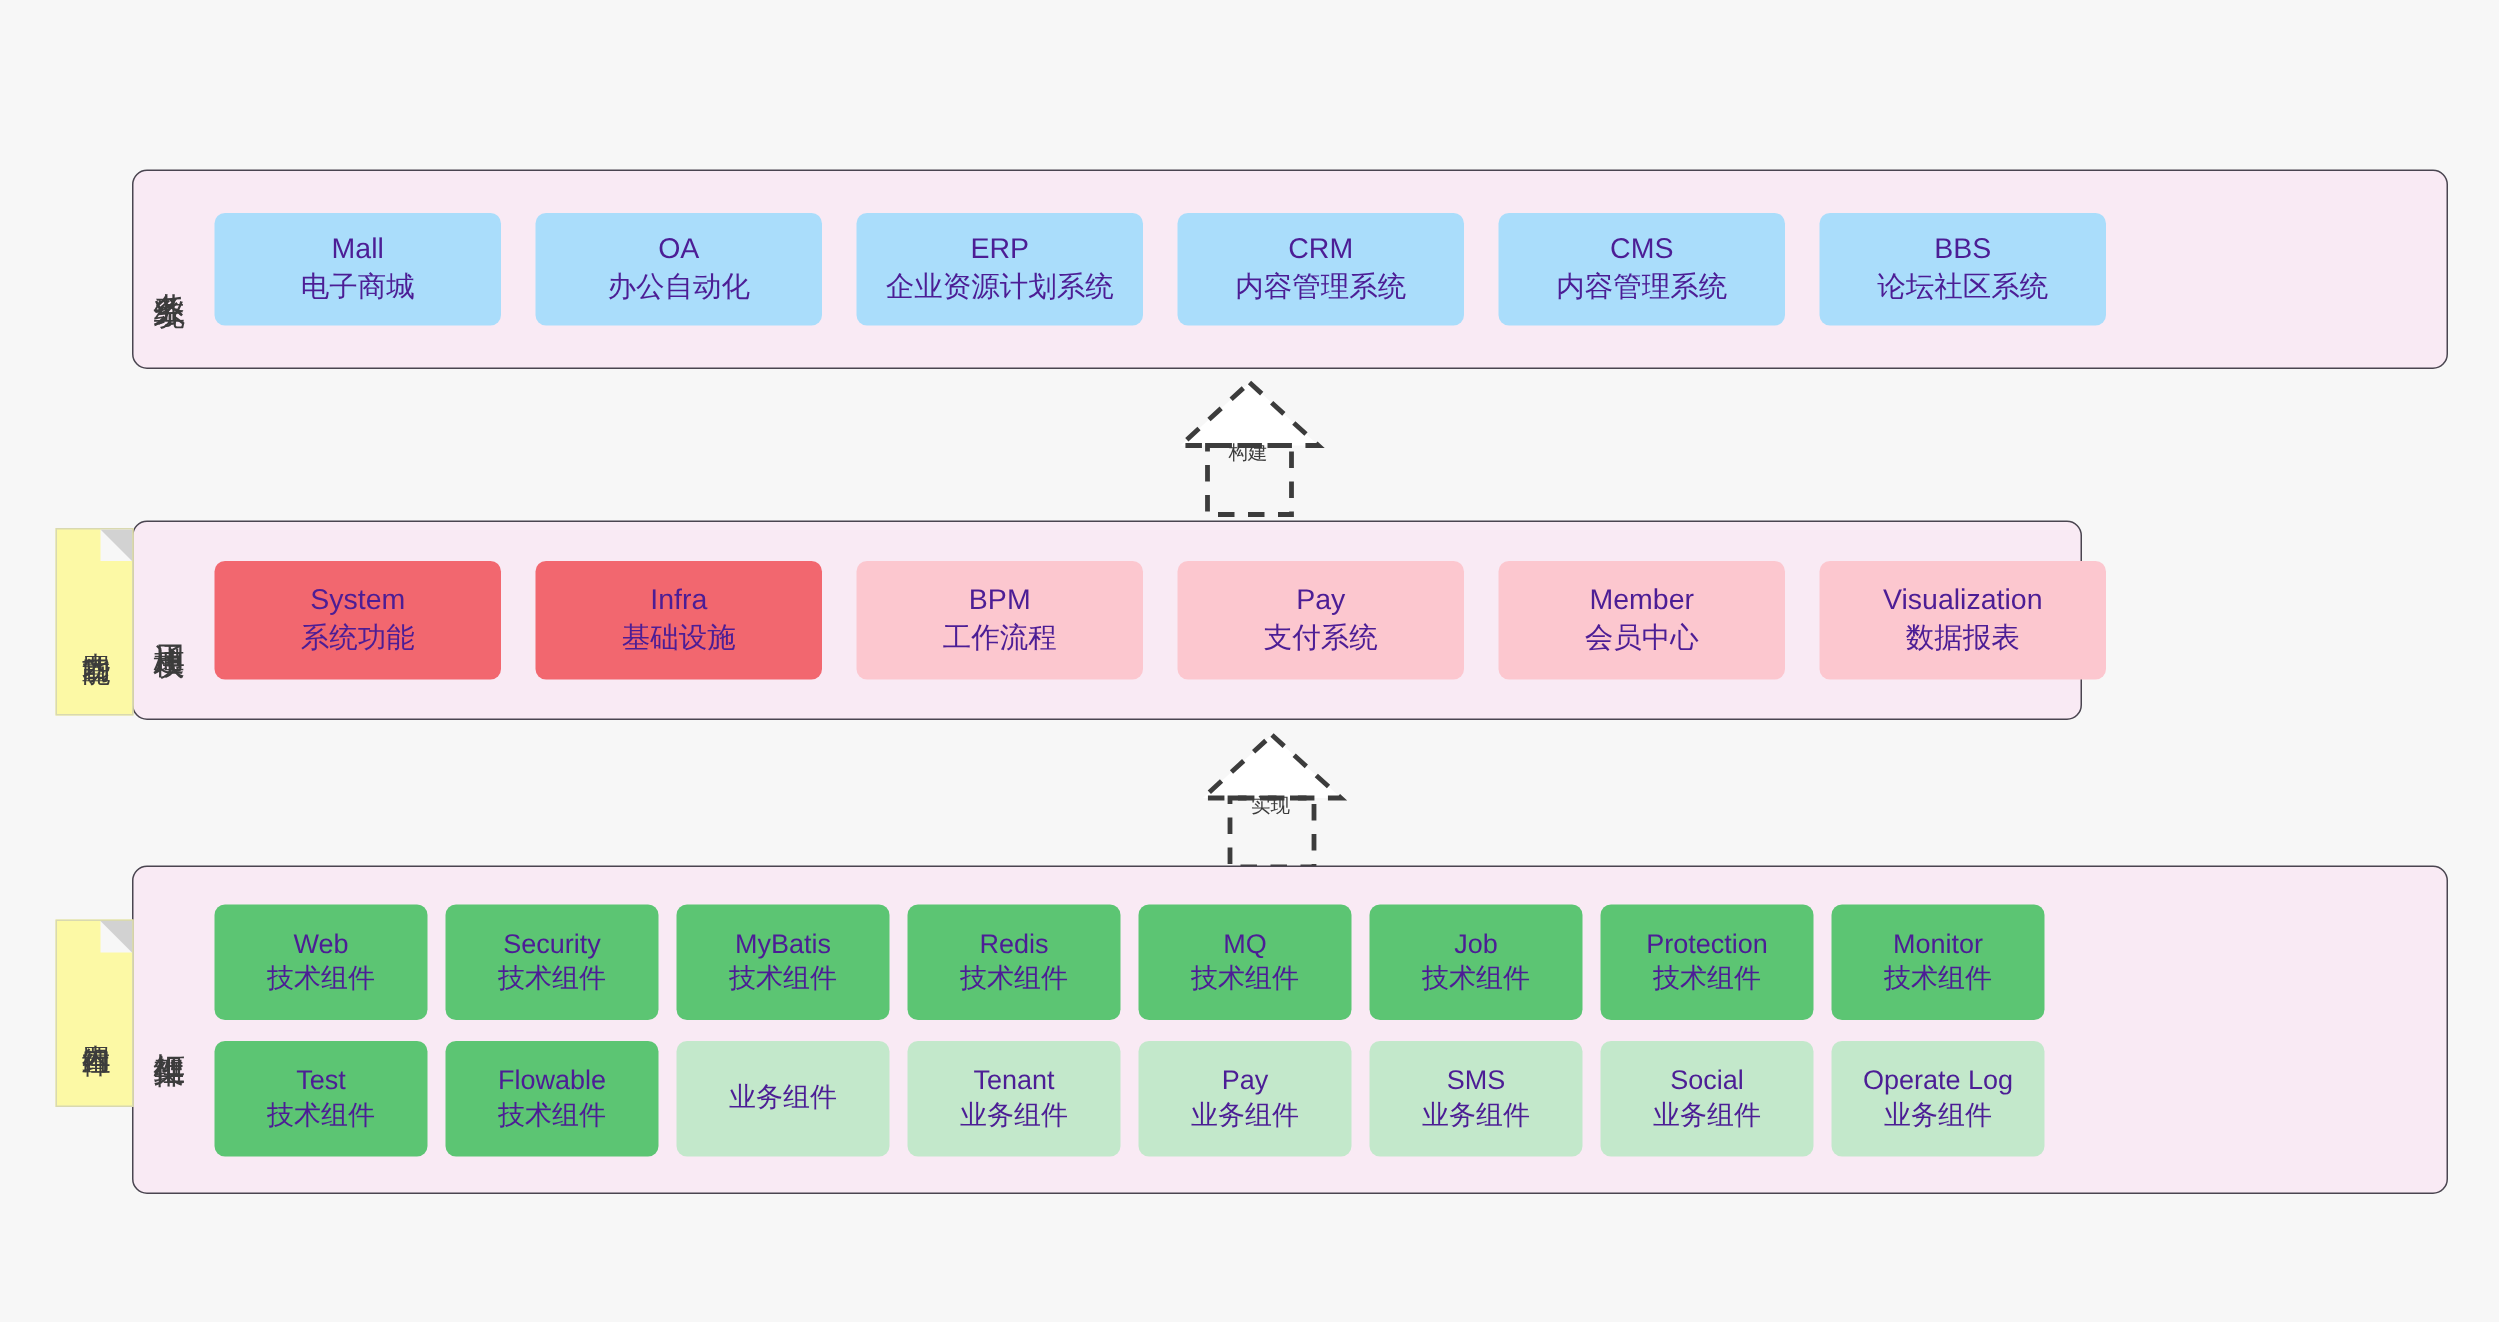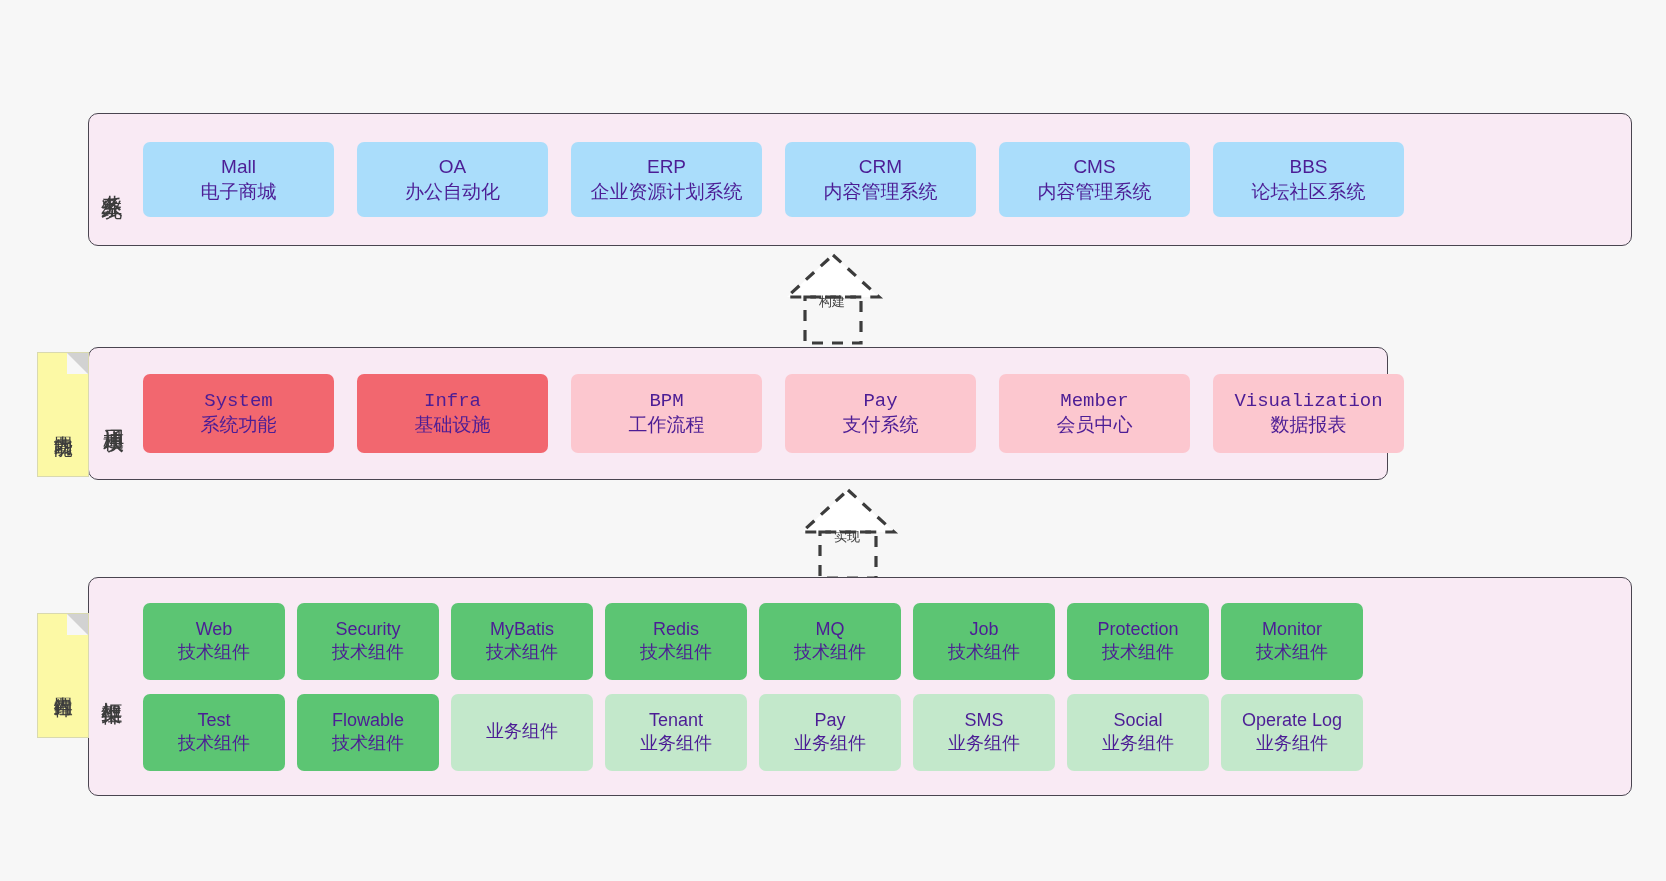--- a/index.html
+++ b/index.html
@@ -78,21 +78,21 @@
   .layer2 .node{width:191px;height:79px;}
   .layer2 .node.solid{background:#f2676f;}
   .layer2 .node.soft{background:#fcc7cf;justify-content:center;}
   
   .layer3 .node{width:142px;height:77px;font-size:18px;}
   .layer3 .node.tech{background:#5cc573;}
   .layer3 .node.biz{background:#c3e8cb;}
 
   
   .layer1{left:88px;top:113px;width:1544px;height:133px;}
-  .layer2{left:88px;top:347px;width:1300px;height:133px;font-family:Liberation Mono, monospace;}
+  .layer2{left:88px;top:347px;width:1300px;height:133px;}
   .layer3{left:88px;top:577px;width:1544px;height:219px;}
 
   
   .sticky{
     position:absolute;
     width:52px;
     background:#fcf9a5;
     border:1px solid #d9d9b0;
     display:flex;
     align-items:center;

